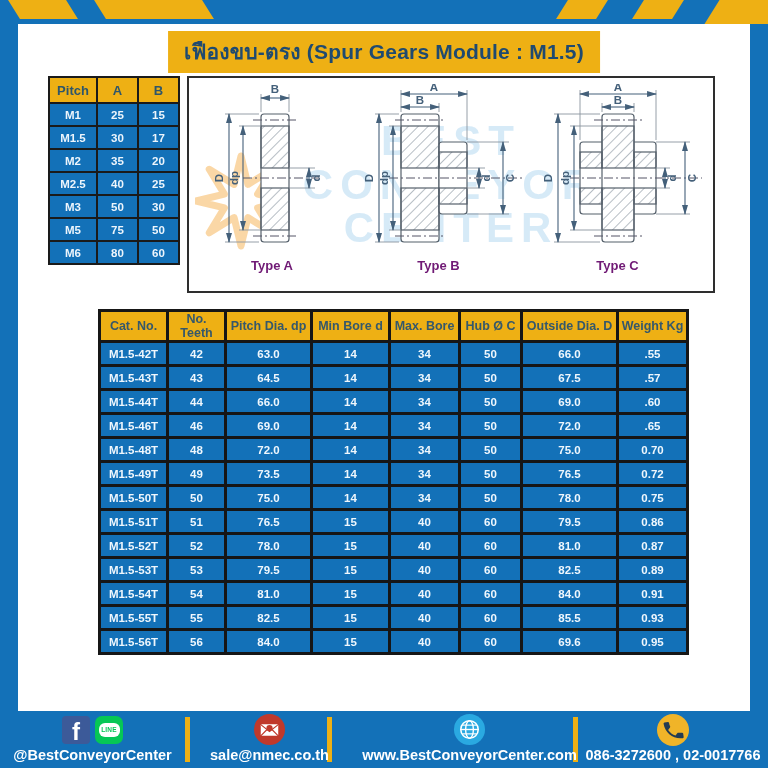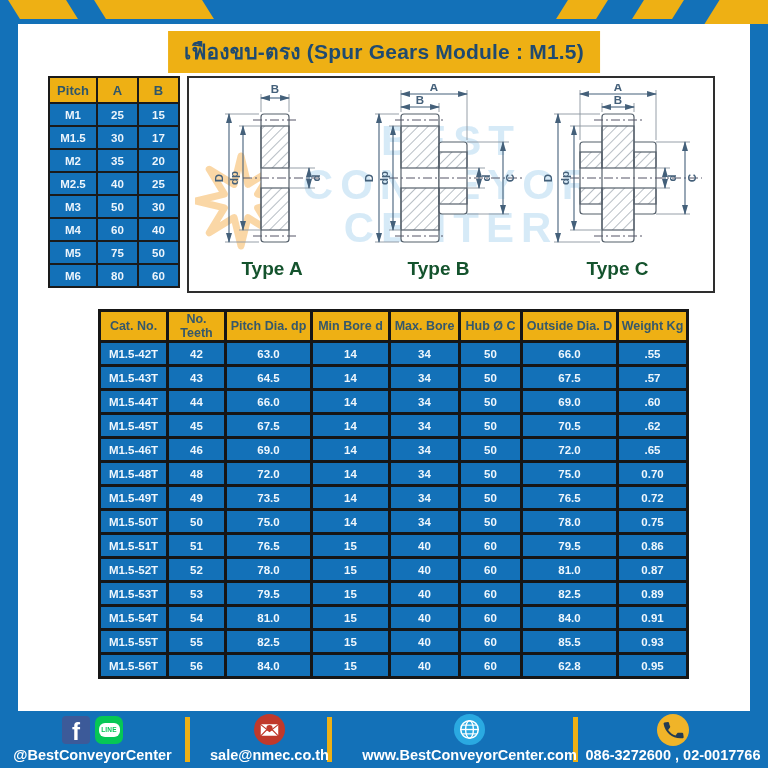--- a/index.html
+++ b/index.html
@@ -33,21 +33,21 @@
     height:21px;border:2px solid #1a1a1a;padding:0;text-align:center;
   }
   
   .panel{position:absolute;left:169px;top:52px;width:528px;height:217px;
     border:2px solid #2e2e2e;background:#fff;box-sizing:border-box;}
   .wm{position:absolute;inset:0;display:flex;flex-direction:column;align-items:center;justify-content:center;pointer-events:none;}
   .wm div{font-size:42px;font-weight:bold;color:rgba(70,160,220,0.22);letter-spacing:7px;line-height:1.04;}
   .wm-star{position:absolute;left:6px;top:58px;opacity:.45;pointer-events:none;}
   .figs{position:absolute;inset:0;display:flex;justify-content:space-between;align-items:flex-start;padding:6px 8px 0 8px;}
   .fig{text-align:center;}
-  .fig-label{font-size:19px;font-weight:bold;color:#14532d;margin-top:-2px;}
+  .fig-label{font-size:13px;font-weight:bold;color:#701a75;margin-top:-2px;}
   .dim-t{font-size:11.5px;fill:#44607a;font-weight:bold;}
   
   .main-table{position:absolute;left:80px;top:285px;width:588px;table-layout:fixed;}
   .main-table th{
     background:#EEB014;color:#35586B;font-size:12.5px;font-weight:bold;
     height:25px;border:3px solid #161616;padding:0;text-align:center;
   }
   .main-table td{
     background:#1371B8;color:#EFF7FD;font-size:11.5px;font-weight:bold;
     height:21px;border:3px solid #161616;padding:0;text-align:center;
@@ -112,25 +112,20 @@
           <td>M2.5</td>
           <td>40</td>
           <td>25</td>
         </tr>
         <tr>
           <td>M3</td>
           <td>50</td>
           <td>30</td>
         </tr>
         <tr>
-          <td>M4</td>
-          <td>60</td>
-          <td>40</td>
-        </tr>
-        <tr>
           <td>M5</td>
           <td>75</td>
           <td>50</td>
         </tr>
         <tr>
           <td>M6</td>
           <td>80</td>
           <td>60</td>
         </tr>
       </tbody>
@@ -353,30 +348,20 @@
           <td>M1.5-44T</td>
           <td>44</td>
           <td>66.0</td>
           <td>14</td>
           <td>34</td>
           <td>50</td>
           <td>69.0</td>
           <td>.60</td>
         </tr>
         <tr>
-          <td>M1.5-45T</td>
-          <td>45</td>
-          <td>67.5</td>
-          <td>14</td>
-          <td>34</td>
-          <td>50</td>
-          <td>70.5</td>
-          <td>.62</td>
-        </tr>
-        <tr>
           <td>M1.5-46T</td>
           <td>46</td>
           <td>69.0</td>
           <td>14</td>
           <td>34</td>
           <td>50</td>
           <td>72.0</td>
           <td>.65</td>
         </tr>
         <tr>
@@ -459,21 +444,21 @@
           <td>85.5</td>
           <td>0.93</td>
         </tr>
         <tr>
           <td>M1.5-56T</td>
           <td>56</td>
           <td>84.0</td>
           <td>15</td>
           <td>40</td>
           <td>60</td>
-          <td>62.8</td>
+          <td>69.6</td>
           <td>0.95</td>
         </tr>
       </tbody>
   </table>
 </div>
 
 <div class="footer">
   <div class="f-bar" style="left:185px;"></div>
   <div class="f-bar" style="left:327px;"></div>
   <div class="f-bar" style="left:573px;"></div>

